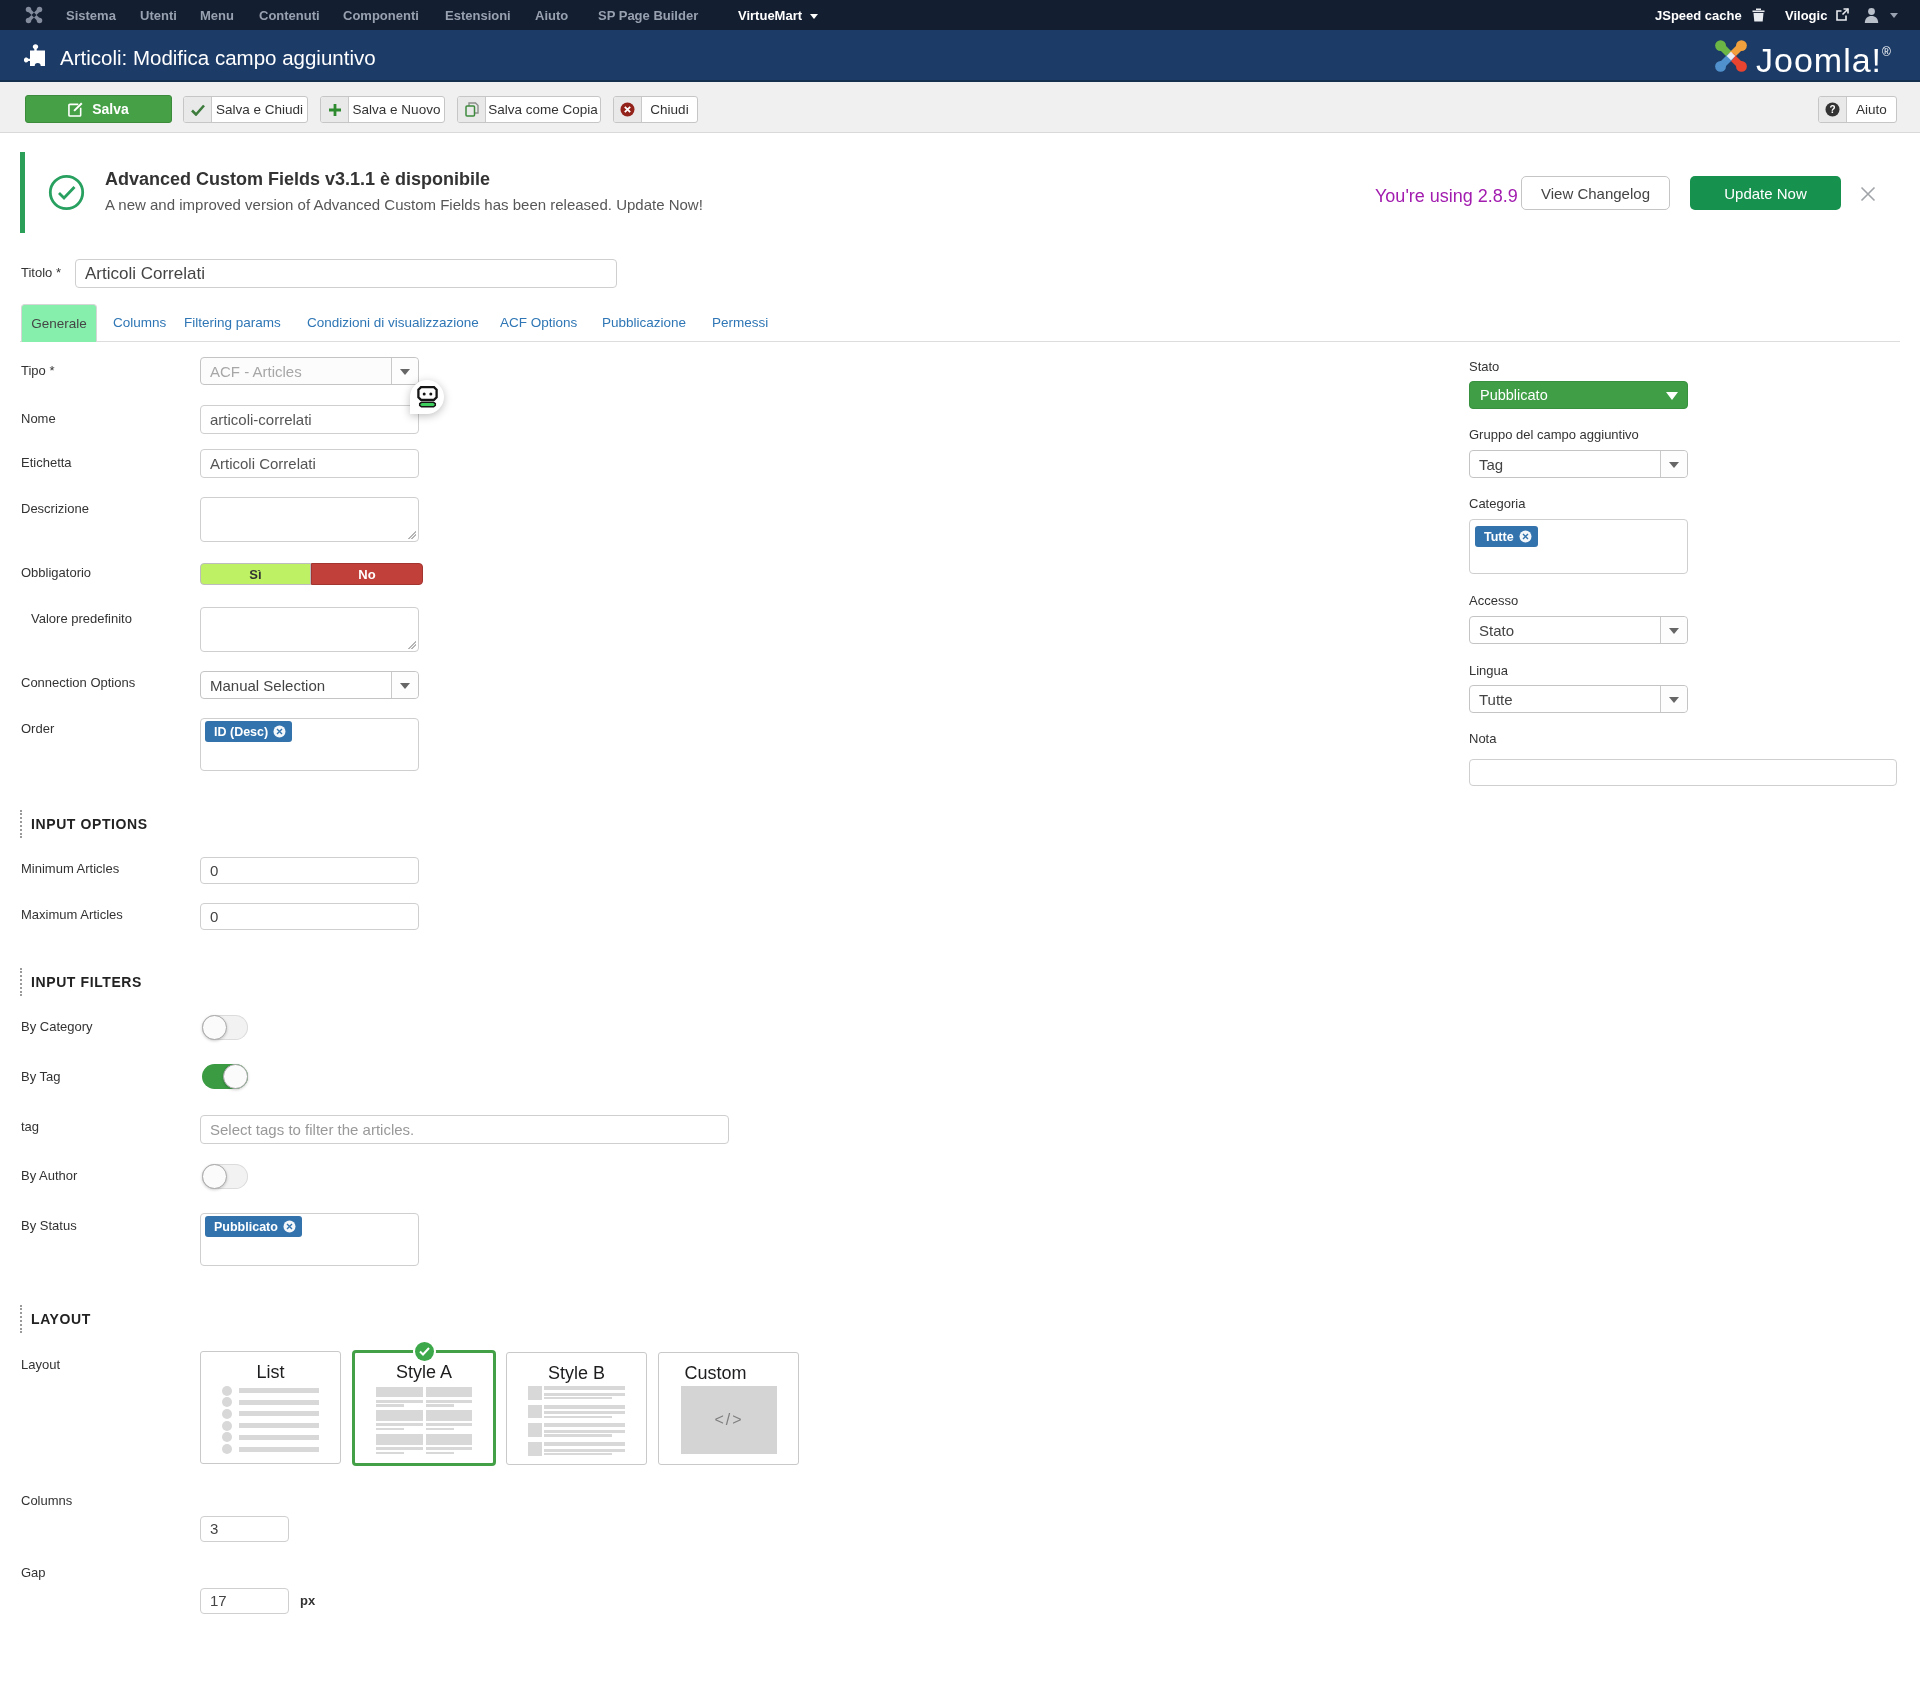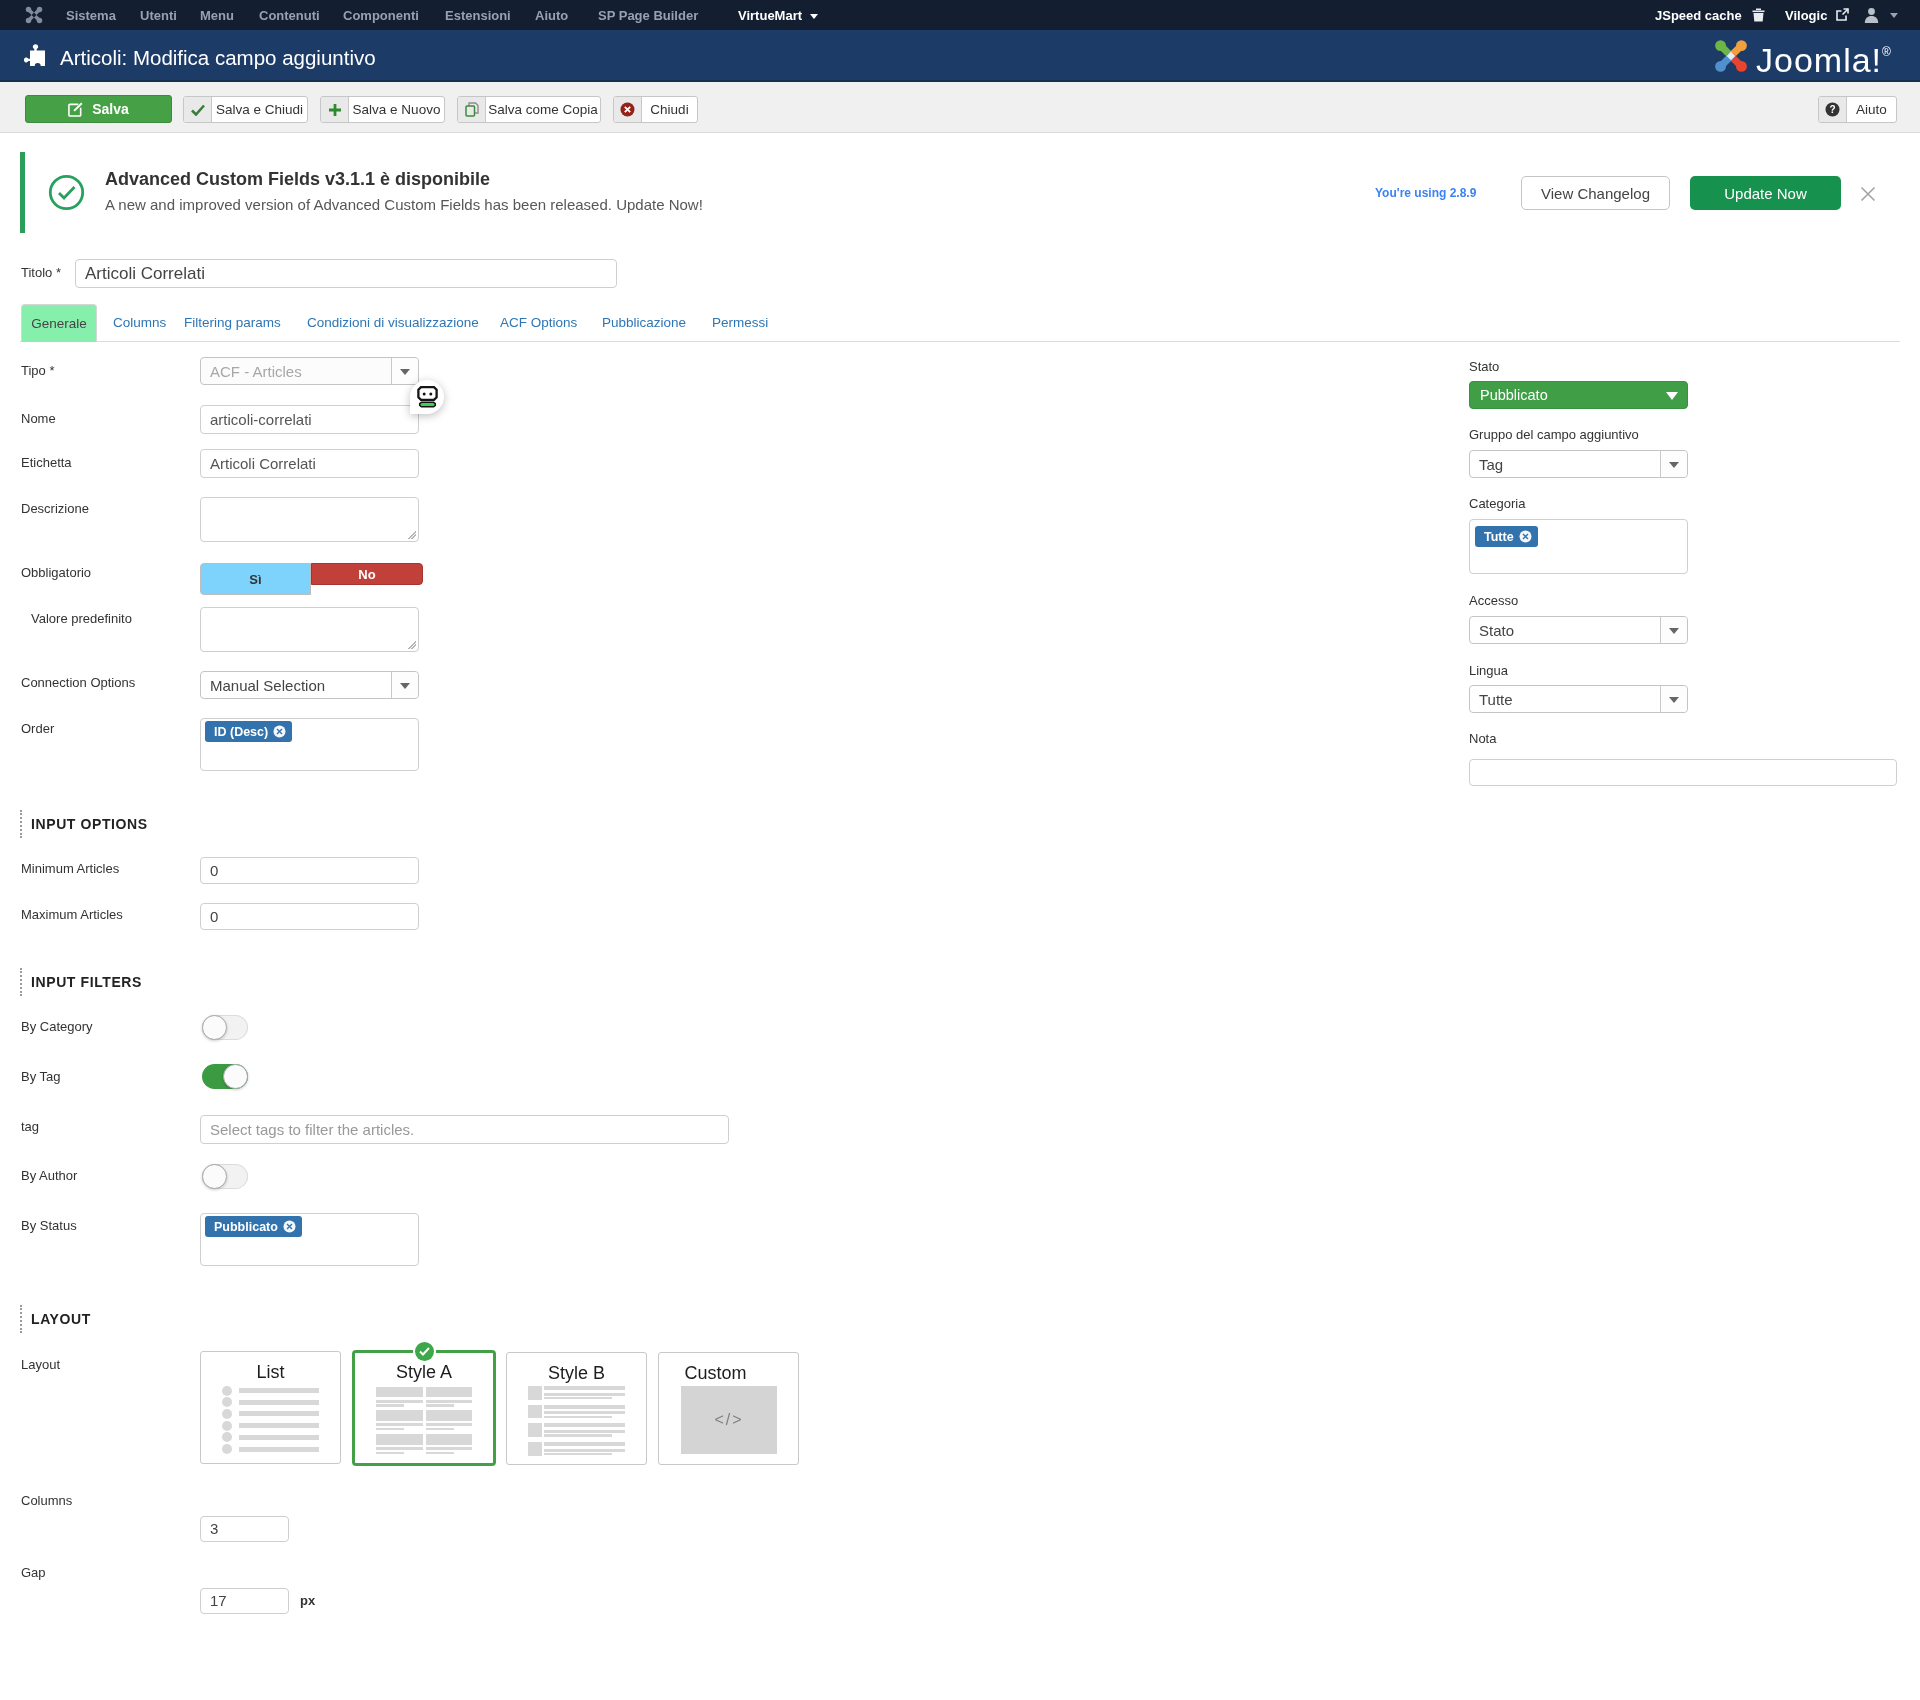--- a/index.html
+++ b/index.html
@@ -150,21 +150,21 @@
     </span>
  <span class="txt">Aiuto</span>
 </div>
 <div class="abs" style="left:20px;top:152px;width:1880px;height:81px;background:#fff;border-left:5px solid #2b9e57"></div>
 <svg class="abs" style="left:48px;top:174px" width="37" height="37" viewBox="0 0 37 37">
  <circle cx="18.5" cy="18.5" r="16.2" fill="none" stroke="#28a05f" stroke-width="2.8"></circle>
  <path d="M11 19l5 5L26.5 13" fill="none" stroke="#28a05f" stroke-width="2.8"></path>
 </svg>
 <div class="abs" style="left:105px;top:169px;font-size:18px;font-weight:bold;color:#333">Advanced Custom Fields v3.1.1 è disponibile</div>
 <div class="abs" style="left:105px;top:196px;font-size:15px;color:#575757">A new and improved version of Advanced Custom Fields has been released. Update Now!</div>
-<div class="abs" style="left:1375px;top:186px;white-space:nowrap;font-size:12px;font-weight:bold;color:#3b82f6">You're using 2.8.9</div>
+<div class="abs" style="left:1375px;top:186px;white-space:nowrap;font-size:18px;font-weight:normal;color:#a21caf">You're using 2.8.9</div>
 <div class="abs" style="left:1521px;top:176px;width:149px;height:34px;border:1px solid #c5c5c5;border-radius:5px;background:#fff;display:flex;align-items:center;justify-content:center;font-size:15px;color:#444">View Changelog</div>
 <div class="abs" style="left:1690px;top:176px;width:151px;height:34px;border-radius:5px;background:#16914e;display:flex;align-items:center;justify-content:center;font-size:15px;color:#fff">Update Now</div>
 <svg class="abs" style="left:1860px;top:186px" width="16" height="16" viewBox="0 0 16 16">
     <path d="M1.5 1.5l13 13M14.5 1.5l-13 13" stroke="#a0a4a8" stroke-width="1.6"></path>
   </svg>
 <span class="lbl" style="left:21px;top:266px">Titolo *</span>
 <div class="inp" style="left:75px;top:259px;width:542px;height:29px;font-size:17px;color:#444;line-height:27px">Articoli Correlati</div>
 <div class="abs" style="left:20px;top:341px;width:1880px;height:1px;background:#ddd"></div>
 <div class="abs" style="left:21px;top:304px;width:76px;height:38px;background:#86efac;border:1px solid #d6d6d6;border-bottom:0;border-radius:4px 4px 0 0;z-index:2;display:flex;align-items:center;justify-content:center;font-size:13.5px;color:#454545">Generale</div>
 <span class="tabtxt" style="left:113px;top:316px">Columns</span>
@@ -178,21 +178,21 @@
     <span class="st" style="color:#a7a7a7">ACF - Articles</span>
     <span class="car"></span>
   </div>
 <span class="lbl" style="left:21px;top:412px">Nome</span>
 <div class="inp" style="left:200px;top:405px;width:219px;height:29px;line-height:27px">articoli-correlati</div>
 <span class="lbl" style="left:21px;top:456px">Etichetta</span>
 <div class="inp" style="left:200px;top:449px;width:219px;height:29px;line-height:27px">Articoli Correlati</div>
 <span class="lbl" style="left:21px;top:502px">Descrizione</span>
 <div class="ta" style="left:200px;top:497px;width:219px;height:45px"></div>
 <span class="lbl" style="left:21px;top:566px">Obbligatorio</span>
-<div class="abs" style="left:200px;top:563px;width:111px;height:32px;background:#7dd3fc;border:1px solid #bdbdbd;border-radius:4px 0 0 4px;display:flex;align-items:center;justify-content:center;font-size:13px;font-weight:bold;color:#333">Sì</div>
+<div class="abs" style="left:200px;top:563px;width:111px;height:22px;background:#bef264;border:1px solid #bdbdbd;border-radius:4px 0 0 4px;display:flex;align-items:center;justify-content:center;font-size:13px;font-weight:bold;color:#333">Sì</div>
 <div class="abs" style="left:311px;top:563px;width:112px;height:22px;background:#c2403a;border:1px solid #a33531;border-radius:0 4px 4px 0;display:flex;align-items:center;justify-content:center;font-size:13px;font-weight:bold;color:#fff">No</div>
 <span class="lbl" style="left:31px;top:612px">Valore predefinito</span>
 <div class="ta" style="left:200px;top:607px;width:219px;height:45px"></div>
 <span class="lbl" style="left:21px;top:676px">Connection Options</span>
 <div class="sel" style="left:200px;top:671px;width:219px;height:28px">
     <span class="st">Manual Selection</span>
     <span class="car"></span>
   </div>
 <span class="lbl" style="left:21px;top:722px">Order</span>
 <div class="abs" style="left:200px;top:718px;width:219px;height:53px;border:1px solid #cfcfcf;border-radius:4px;background:#fff"></div>

